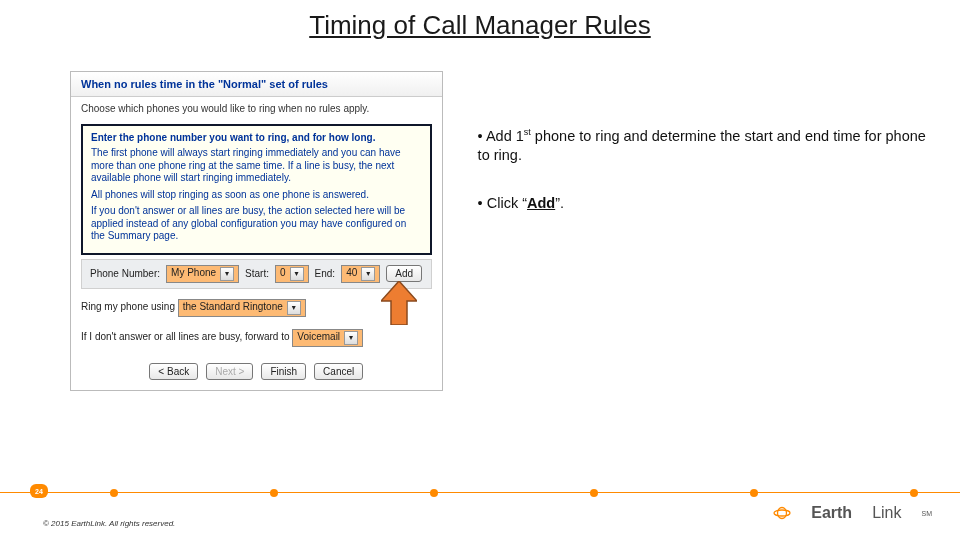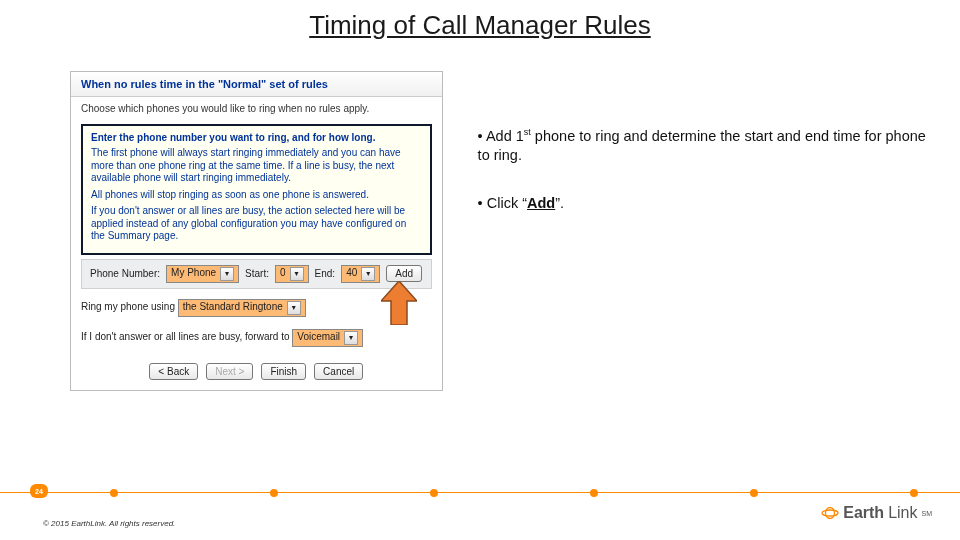--- a/index.html
+++ b/index.html
@@ -163,21 +163,21 @@
     font-size: 8px;
     color: #333;
     font-style: italic;
   }
   .brand {
     position: absolute;
     bottom: 18px;
     right: 28px;
     display: flex;
     align-items: center;
-    gap: 4px;
+    gap: 20px;
     color: #555;
     font-size: 16px;
     font-weight: 600;
   }
   .brand .ring {
     width: 18px; height: 14px;
     display: inline-block;
   }
 </style>
 </head>

